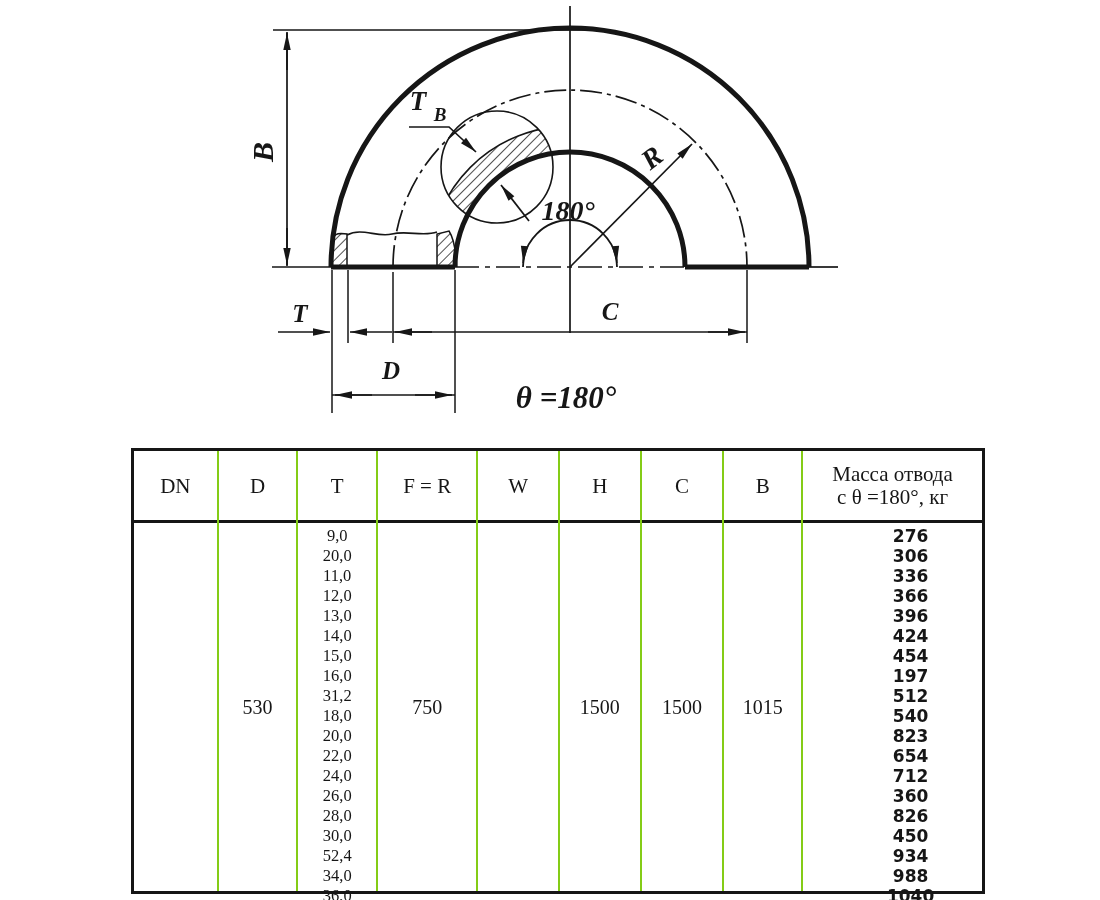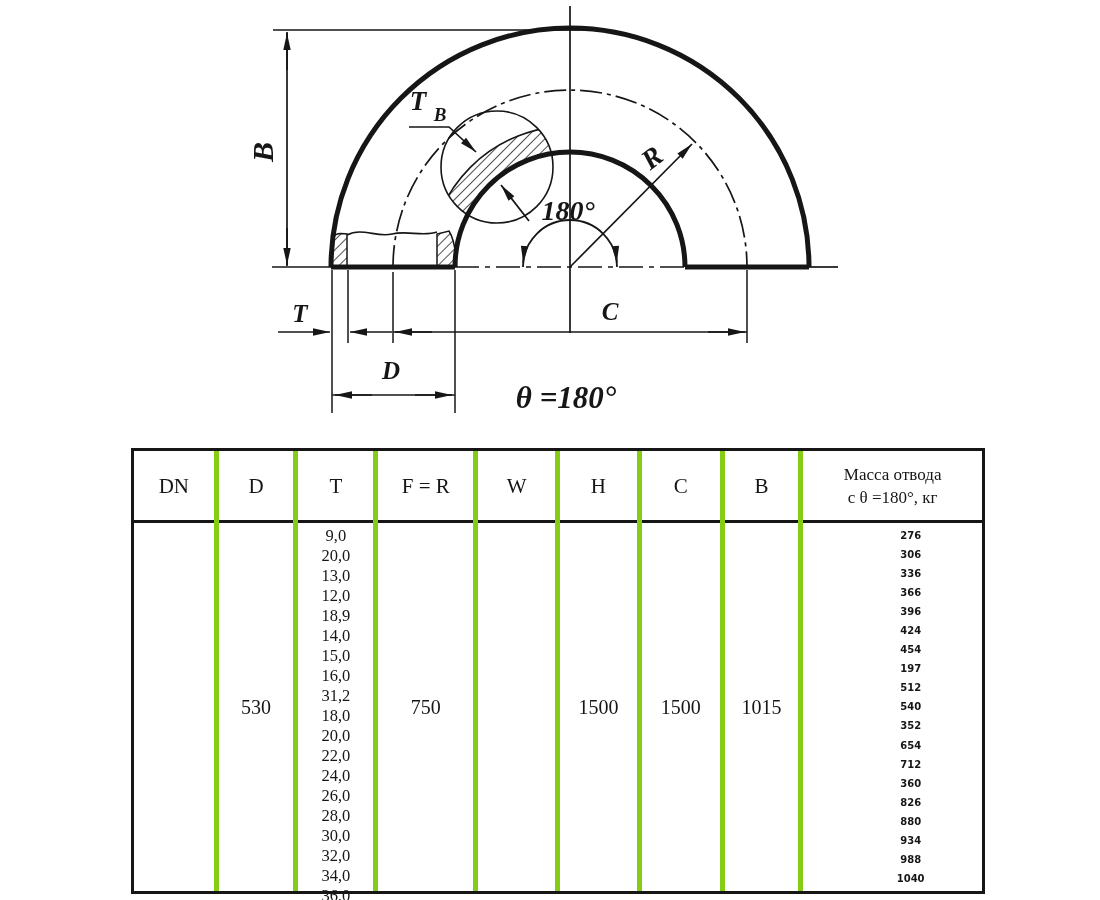--- a/index.html
+++ b/index.html
@@ -5,33 +5,33 @@
   html,body{margin:0;padding:0;}
   body{background:#e8e8e8;font-family:"Liberation Serif",serif;}
   .page{position:relative;width:1100px;height:900px;background:#ffffff;overflow:hidden;}
   .drawing-svg{position:absolute;left:0;top:0;}
   
   .dim-table{
     position:absolute;left:131px;top:448px;width:854px;height:446px;
     display:flex;border:3px solid #161616;box-sizing:border-box;background:#fff;
     color:#161616;
   }
-  .tcol{display:flex;flex-direction:column;box-sizing:border-box;border-right:5px solid #84cc16;}
+  .tcol{display:flex;flex-direction:column;box-sizing:border-box;border-right:2px solid #84cc16;}
   .tcol:last-child{border-right:none;}
   .thead{
     height:69px;flex:0 0 69px;border-bottom:3px solid #161616;
     display:flex;flex-direction:column;align-items:center;justify-content:center;
     font-size:21px;line-height:24px;text-align:center;
   }
   .tbody{flex:1;display:flex;align-items:center;justify-content:center;font-size:20px;}
   .tbody.stack{flex-direction:column;align-items:stretch;justify-content:stretch;padding:3px 0;}
   .stack .line{flex:1;display:flex;align-items:center;justify-content:center;}
   .t-col .line{font-size:16.5px;}
-  .mass-col .line{font-family:"DejaVu Sans",sans-serif;font-weight:bold;font-size:10px;margin-left:36px;}
-  .mass-head{font-size:17px;line-height:23px;}
+  .mass-col .line{font-family:"DejaVu Sans",sans-serif;font-weight:bold;font-size:17px;margin-left:36px;}
+  .mass-head{font-size:21px;line-height:23px;}
 </style>
 </head>
 <body>
 
 <div class="page">
 
   <svg class="drawing-svg" width="1100" height="446" viewBox="0 0 1100 446">
     <defs>
       <marker id="arr" markerWidth="20" markerHeight="12" refX="18" refY="6" orient="auto" markerUnits="userSpaceOnUse">
         <path d="M18 6 L1 2.3 L1 9.7 Z" fill="#161616"></path>
@@ -123,35 +123,35 @@
     <div class="tcol" style="width:82px">
       <div class="thead">D</div>
       <div class="tbody">530</div>
     </div>
 
     <div class="tcol t-col" style="width:82px">
       <div class="thead">T</div>
       <div class="tbody stack">
           <div class="line">9,0</div>
           <div class="line">20,0</div>
+          <div class="line">11,0</div>
+          <div class="line">12,0</div>
           <div class="line">13,0</div>
-          <div class="line">12,0</div>
-          <div class="line">18,9</div>
           <div class="line">14,0</div>
           <div class="line">15,0</div>
           <div class="line">16,0</div>
           <div class="line">31,2</div>
           <div class="line">18,0</div>
           <div class="line">20,0</div>
           <div class="line">22,0</div>
           <div class="line">24,0</div>
           <div class="line">26,0</div>
           <div class="line">28,0</div>
           <div class="line">30,0</div>
-          <div class="line">32,0</div>
+          <div class="line">52,4</div>
           <div class="line">34,0</div>
           <div class="line">36,0</div>
         </div>
     </div>
 
     <div class="tcol" style="width:103px">
       <div class="thead">F = R</div>
       <div class="tbody">750</div>
     </div>
 
@@ -183,26 +183,26 @@
           <div class="line">276</div>
           <div class="line">306</div>
           <div class="line">336</div>
           <div class="line">366</div>
           <div class="line">396</div>
           <div class="line">424</div>
           <div class="line">454</div>
           <div class="line">197</div>
           <div class="line">512</div>
           <div class="line">540</div>
-          <div class="line">352</div>
+          <div class="line">823</div>
           <div class="line">654</div>
           <div class="line">712</div>
           <div class="line">360</div>
           <div class="line">826</div>
-          <div class="line">880</div>
+          <div class="line">450</div>
           <div class="line">934</div>
           <div class="line">988</div>
           <div class="line">1040</div>
         </div>
     </div>
 
   </div>
 </div>
 
 </body></html>

